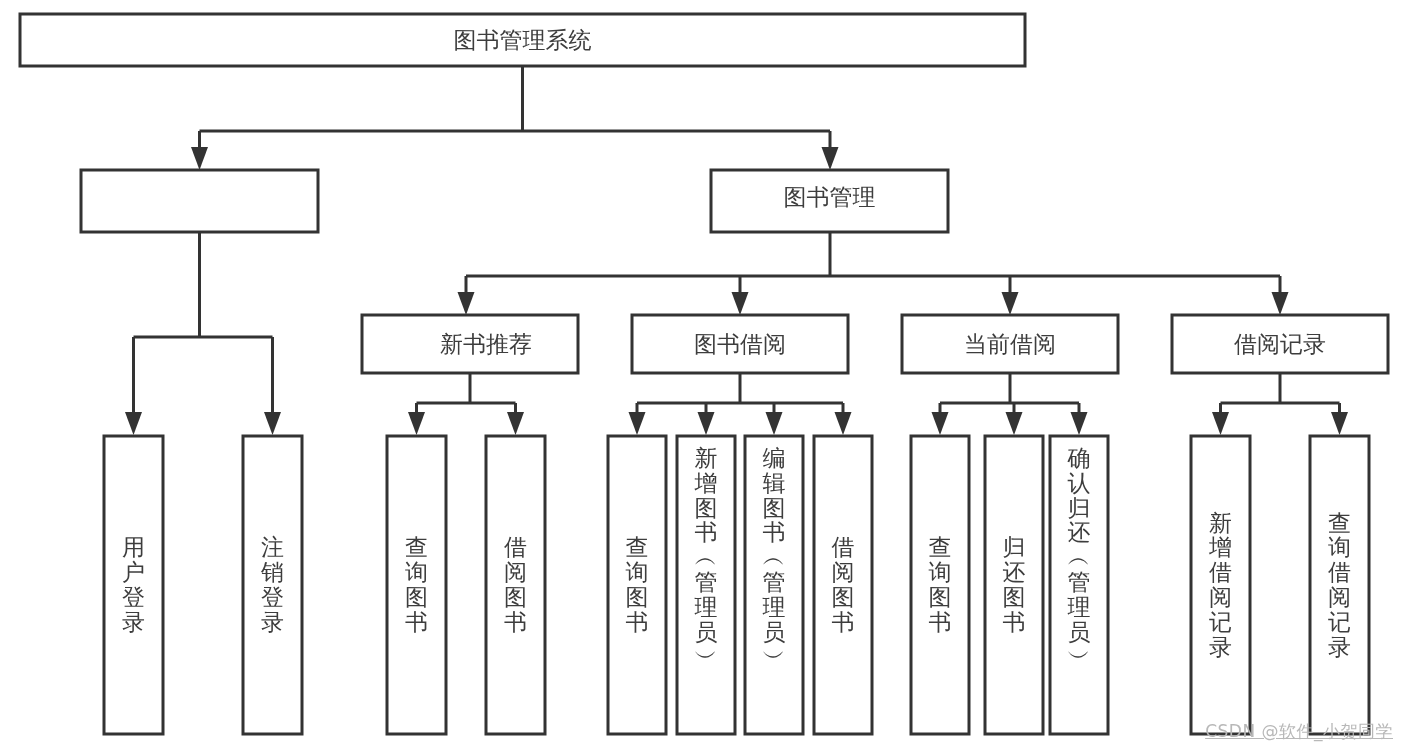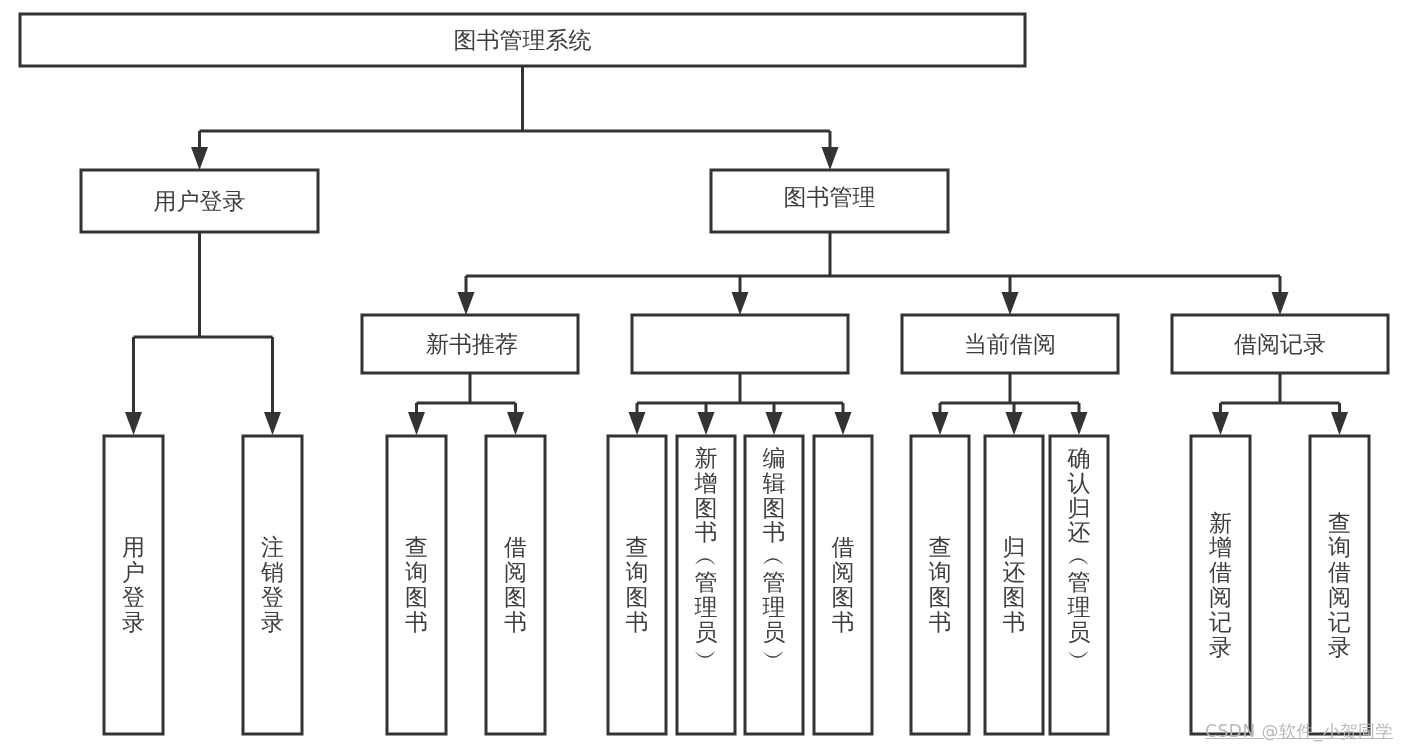--- a/index.html
+++ b/index.html
@@ -188,24 +188,24 @@
     <rect class="node-box" x="814" y="436" width="58" height="298"></rect>
     <rect class="node-box" x="911" y="436" width="58" height="298"></rect>
     <rect class="node-box" x="985" y="436" width="58" height="298"></rect>
     <rect class="node-box" x="1050" y="436" width="58" height="298"></rect>
     <rect class="node-box" x="1191" y="436" width="59" height="298"></rect>
     <rect class="node-box" x="1310" y="436" width="59" height="298"></rect>
   </svg>
 
   <div class="htext-wrap" style="left:20px; top:14px; width:1005px; height:52px;">图书管理系统</div>
 
-  <div class="htext-wrap" style="left:81px; top:170px; width:237px; height:62px;">用户登录</div>
   <div class="htext-wrap" style="left:711px; top:170px; width:237px; height:54px;">图书管理</div>
 
-  <div class="htext-wrap" style="left:342px; top:315px; width:216px; height:58px;padding-left:44px;">新书推荐</div>
+  <div class="htext-wrap" style="left:356px; top:315px; width:216px; height:58px;padding-left:44px;">新书推荐</div>
+  <div class="htext-wrap" style="left:632px; top:315px; width:216px; height:58px;">图书借阅</div>
   <div class="htext-wrap" style="left:1172px; top:315px; width:216px; height:58px;">借阅记录</div>
   <div class="htext-wrap" style="left:902px; top:315px; width:216px; height:58px;">当前借阅</div>
 
   <div class="vtext-wrap" style="left:104px;  top:436px; width:59px; height:298px;">
       <span>用</span>
       <span>户</span>
       <span>登</span>
       <span>录</span>
     </div>
   <div class="vtext-wrap" style="left:243px;  top:436px; width:59px; height:298px;">

